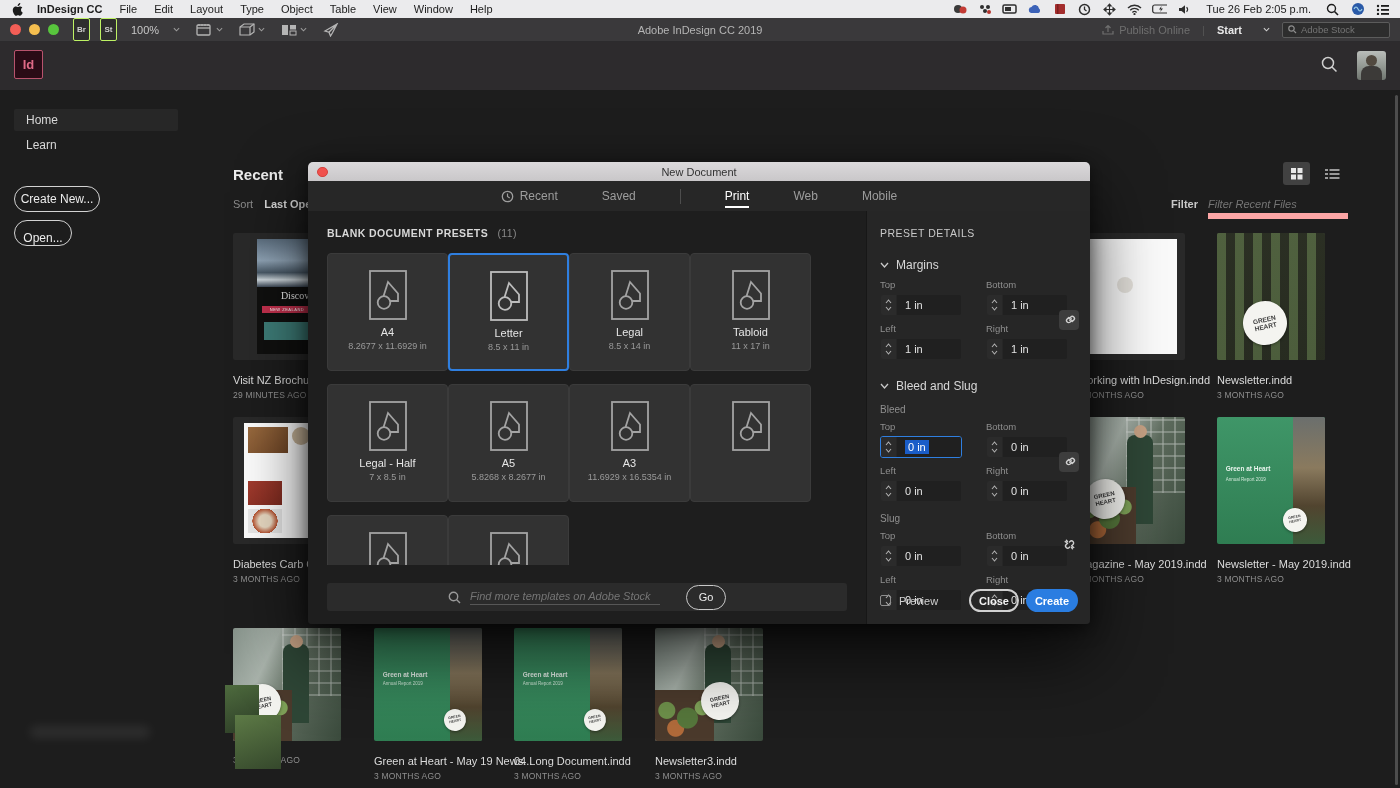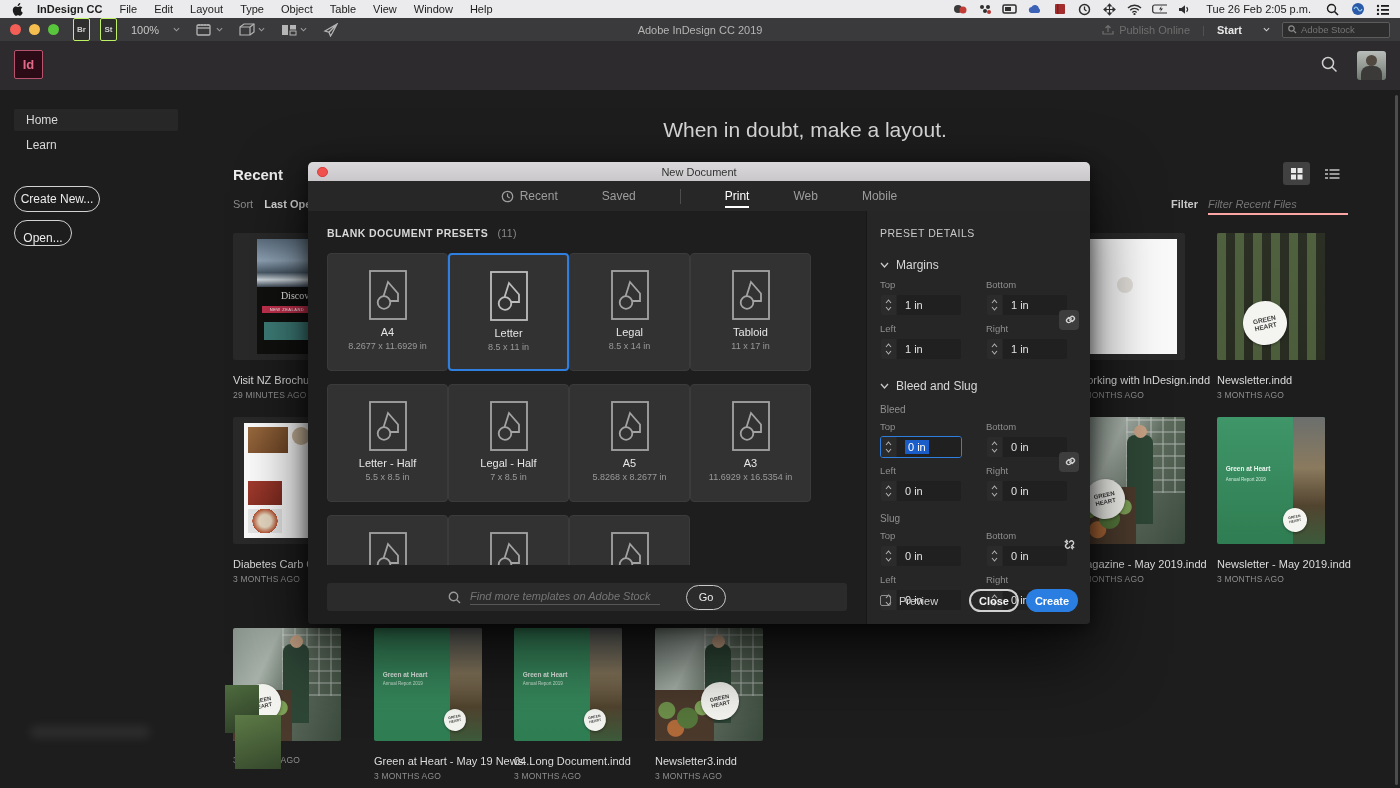--- a/index.html
+++ b/index.html
@@ -55,21 +55,21 @@
   .tagline { position:absolute; left:210px; right:0; top:28px; text-align:center; font-size:21px; color:#d6d6d6; }
   .recent-title { position:absolute; left:233px; top:76px; font-size:15px; font-weight:bold; color:#ececec; }
   .sort-row { position:absolute; left:233px; top:108px; font-size:11px; }
   .sort-row .lbl { color:#8a8a8a; } .sort-row .val { color:#d6d6d6; font-weight:bold; margin-left:8px; }
   .view-toggle { position:absolute; top:72px; width:27px; height:23px; border-radius:3px;
     display:flex; align-items:center; justify-content:center; }
   .view-toggle.grid { right:90px; background:#414141; }
   .view-toggle.list { right:54px; }
   .filter-row { position:absolute; right:52px; top:108px; display:flex; align-items:baseline; }
   .filter-row .lbl { font-size:11px; font-weight:bold; color:#c9c9c9; margin-right:10px; }
-  .filter-row input { width:140px; background:transparent; border:none; border-bottom:2px solid #fca5a5;
+  .filter-row input { width:140px; background:transparent; border:none; border-bottom:6px solid #fca5a5;
     outline:none; font-size:11px; font-style:italic; color:#9a9a9a; padding-bottom:3px; }
 
   
   .file-card { position:absolute; width:112px; }
   .thumb { width:108px; height:127px; background:#292929; border-radius:2px; position:relative; overflow:hidden; }
   .thumb.short { height:113px; }
   .fname { margin-top:14px; font-size:11px; color:#dcdcdc; white-space:nowrap; }
   .fage { margin-top:4px; font-size:8.5px; color:#8f8f8f; letter-spacing:.2px; }
   .t-nz .page { position:absolute; left:24px; top:6px; width:60px; height:115px; background:#10100f; }
   .t-nz .photo { position:absolute; left:0; top:0; width:100%; height:42%;
@@ -380,21 +380,20 @@
   <div class="nav-item" style="top:44px;">
     <span>Learn</span>
   </div>
   <div class="pill-btn" style="top:96px; width:86px;">
     <span>Create New...</span>
   </div>
   <div class="pill-btn" style="top:130px; width:58px;align-items:flex-end;">
     <span>Open...</span>
   </div>
 
-  <div class="tagline">When in doubt, make a layout.</div>
   <div class="recent-title">Recent</div>
   <div class="sort-row">
     <span class="lbl">Sort</span>
     <span class="val">Last Opened</span>
   </div>
   <div class="view-toggle grid">
     <svg width="13" height="13">
         <rect x="1" y="1" width="5" height="5" fill="#e8e8e8"></rect>
         <rect x="7.5" y="1" width="5" height="5" fill="#e8e8e8"></rect>
         <rect x="1" y="7.5" width="5" height="5" fill="#e8e8e8"></rect>
@@ -607,29 +606,20 @@
             </svg>
           <div class="pname">Tabloid</div>
           <div class="psize">11 x 17 in</div>
         </div>
         <div class="preset-card">
           <svg class="picon" width="38" height="50">
               <rect x="1" y="1" width="36" height="48" fill="none" stroke="#a3a3a3" stroke-width="1.8"></rect>
               <path d="M19 12 L29 23.5 V31 H13 Z" fill="none" stroke="#a3a3a3" stroke-width="1.8"></path>
               <circle cx="15" cy="32.5" r="6.3" fill="#323232" stroke="#a3a3a3" stroke-width="1.8"></circle>
             </svg>
-          <div class="pname">Letter - Half</div>
-          <div class="psize">5.5 x 8.5 in</div>
-        </div>
-        <div class="preset-card">
-          <svg class="picon" width="38" height="50">
-              <rect x="1" y="1" width="36" height="48" fill="none" stroke="#a3a3a3" stroke-width="1.8"></rect>
-              <path d="M19 12 L29 23.5 V31 H13 Z" fill="none" stroke="#a3a3a3" stroke-width="1.8"></path>
-              <circle cx="15" cy="32.5" r="6.3" fill="#323232" stroke="#a3a3a3" stroke-width="1.8"></circle>
-            </svg>
           <div class="pname">Legal - Half</div>
           <div class="psize">7 x 8.5 in</div>
         </div>
         <div class="preset-card">
           <svg class="picon" width="38" height="50">
               <rect x="1" y="1" width="36" height="48" fill="none" stroke="#a3a3a3" stroke-width="1.8"></rect>
               <path d="M19 12 L29 23.5 V31 H13 Z" fill="none" stroke="#a3a3a3" stroke-width="1.8"></path>
               <circle cx="15" cy="32.5" r="6.3" fill="#323232" stroke="#a3a3a3" stroke-width="1.8"></circle>
             </svg>
           <div class="pname">A5</div>

